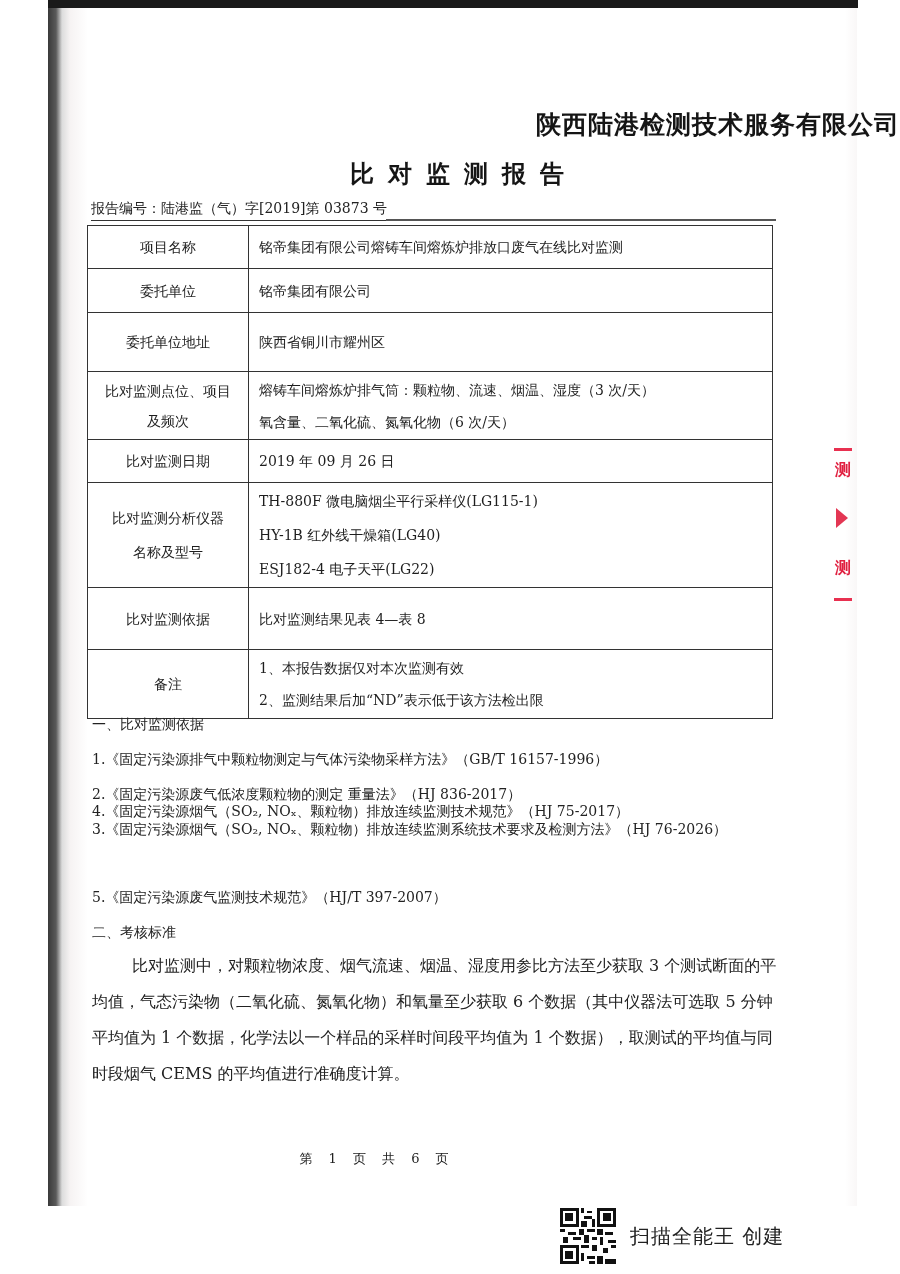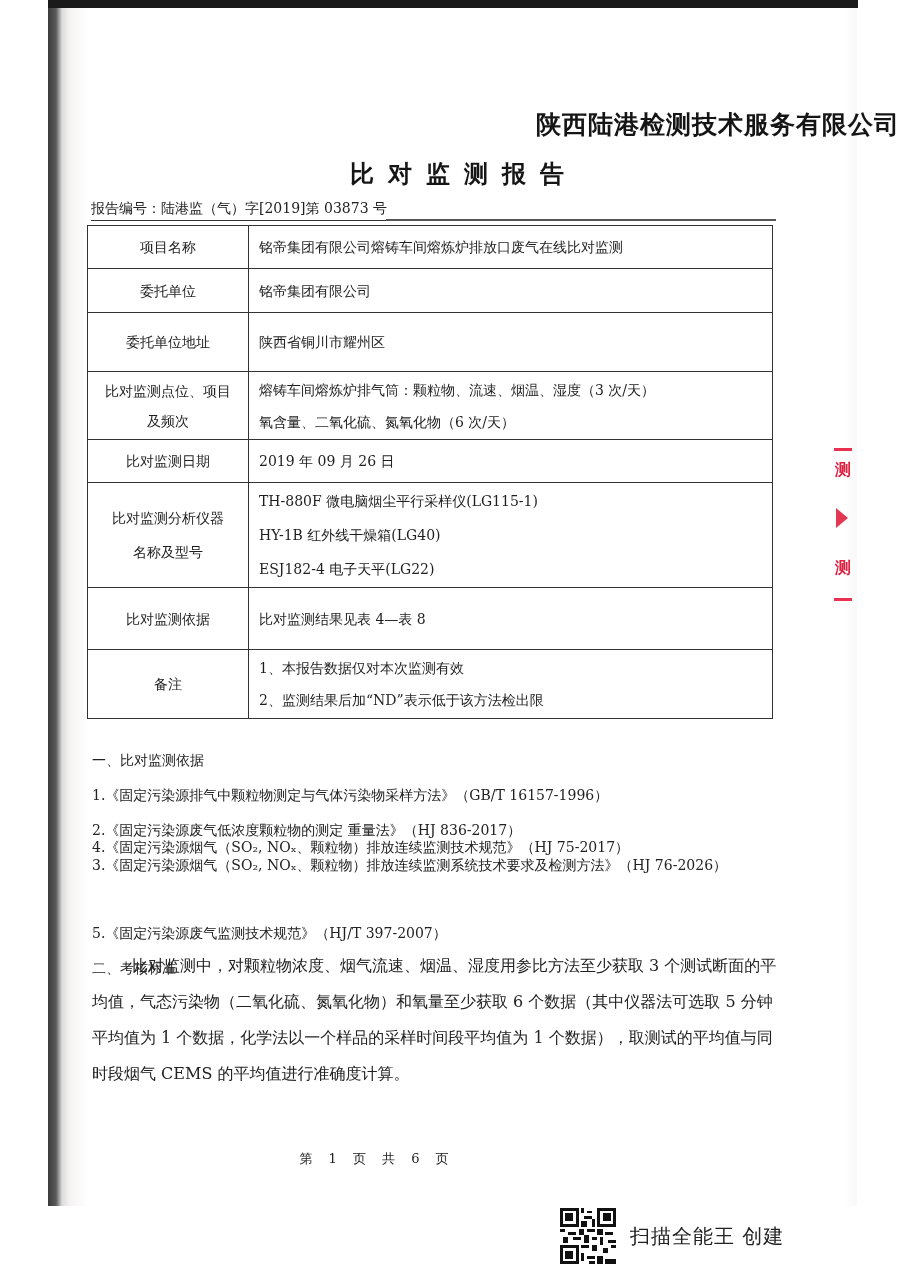--- a/index.html
+++ b/index.html
@@ -28,21 +28,21 @@
 
   table.info { position: absolute; left: 87px; top: 225px; width: 686px;
     border-collapse: collapse; font-size: 14px; }
   table.info td { border: 1.5px solid #333; padding: 0; vertical-align: middle; }
   td.label { width: 160px; text-align: center; line-height: 30px; }
   td.value { padding-left: 10px !important; line-height: 22px; }
   .v-line { display: block; }
   .v-center { display: block; text-align: left; padding-right: 40px; }
   .inst-line { display: block; line-height: 34px; }
 
-  .section { position: absolute; left: 92px; font-size: 14px; white-space: nowrap; color: #222; margin-top: 36px; }
+  .section { position: absolute; left: 92px; font-size: 14px; white-space: nowrap; color: #222; }
   .para { position: absolute; left: 92px; width: 688px; font-size: 16px; line-height: 36px; color: #222; text-indent: 40px; }
 
   .page-num { position: absolute; left: 0; width: 754px; top: 1150px; text-align: center;
     font-size: 13px; letter-spacing: 6px; color: #222; }
 
   .stamp { position: absolute; left: 832px; top: 448px; width: 22px; height: 160px; color: #e02040; font-size: 16px; }
   .stamp .bar { position: absolute; left: 2px; width: 18px; height: 3px; background: #e83050; }
   .stamp .ch { position: absolute; left: 1px; width: 20px; text-align: center; font-weight: bold; }
   .stamp .tri { position: absolute; left: 4px; top: 60px; width: 0; height: 0;
     border-top: 10px solid transparent; border-bottom: 10px solid transparent; border-left: 12px solid #e02040; opacity: 0.9; }

